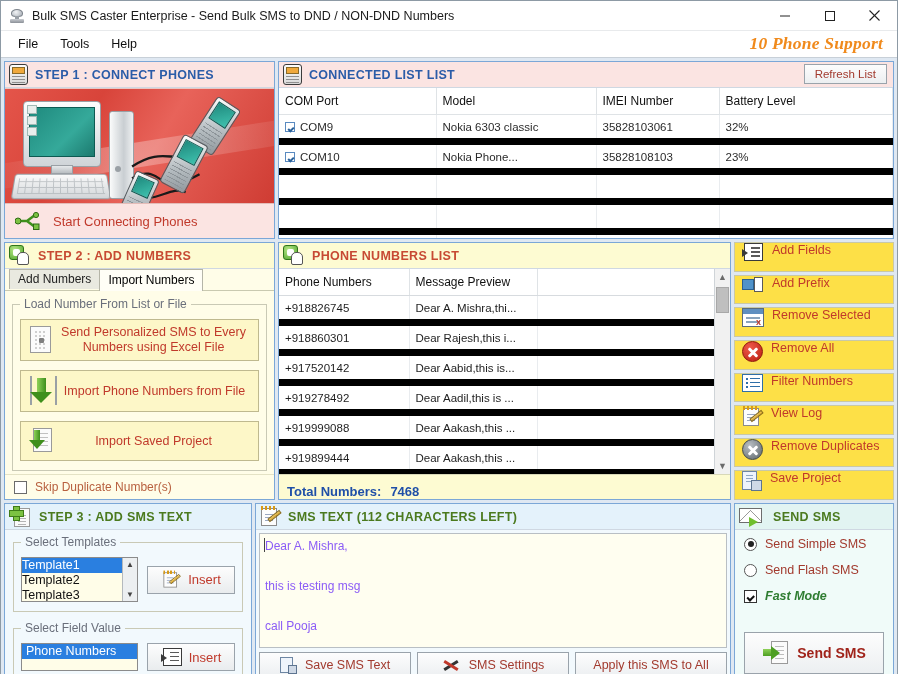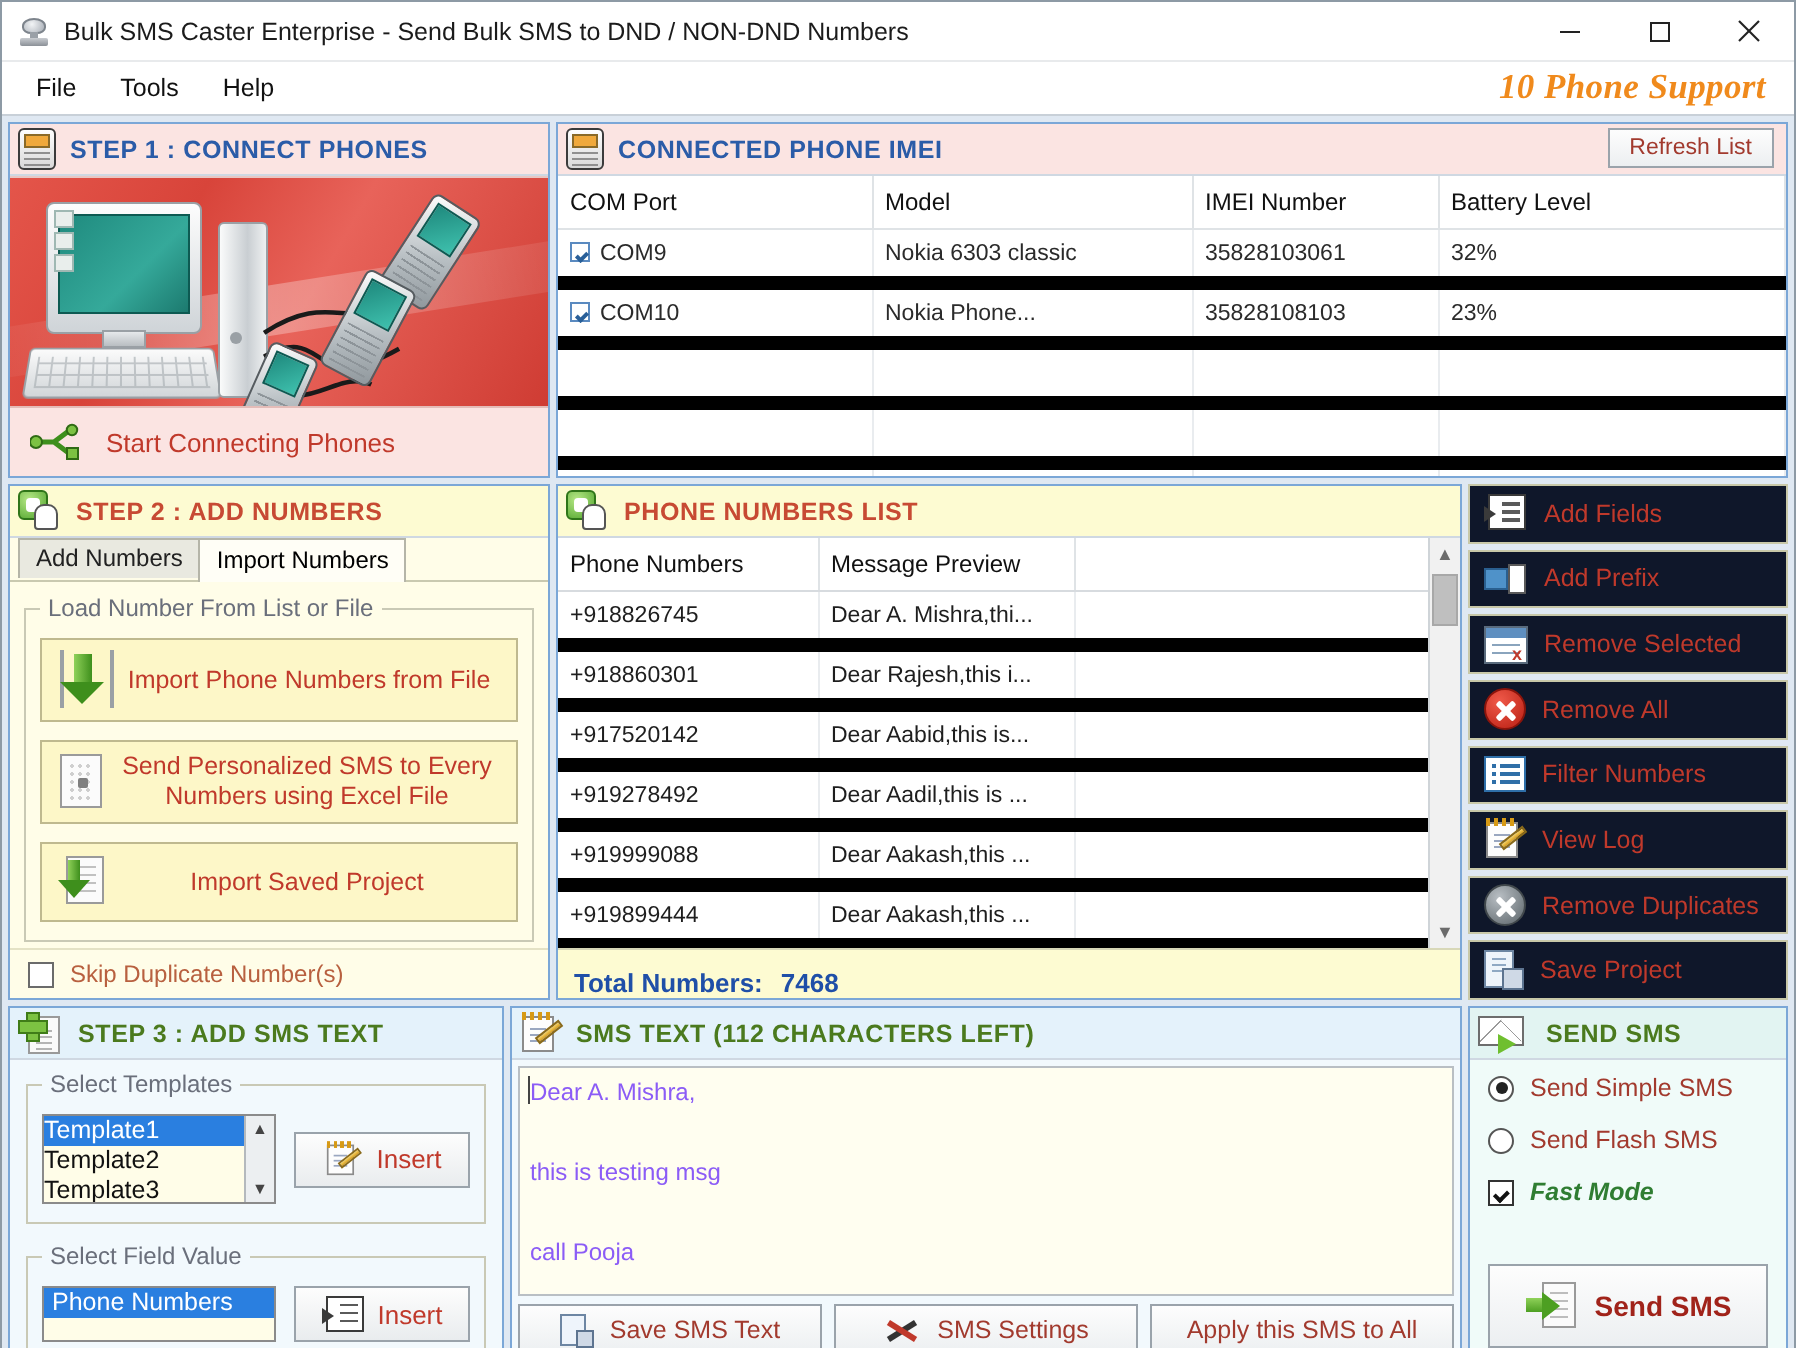--- a/index.html
+++ b/index.html
@@ -450,22 +450,22 @@
   .total-bar .t2 { font-weight:bold; font-size:13px; color:#1f4fa8; }
 
   
   .toolcol {
     width: 160px; flex: 0 0 160px;
     background:#dfe8f2;
     display:flex; flex-direction:column; gap:3px;
   }
   .toolbtn {
     flex:1 1 0; min-height:0;
-    background:#0f172a; border:1px solid #c8c8a8;
-    display:flex; align-items:center; padding-left:7px; gap:8px;
+    background:#fde047; border:1px solid #c8c8a8;
+    display:flex; align-items:flex-start; padding-left:7px; gap:8px;
     box-sizing:border-box; cursor:default;
   }
   .toolbtn .lbl { font-size:12.5px; color:#c0392b; }
 
   .ico-addfields{ width:22px;height:19px; }
   .ico-addfields .bx{
     position:absolute; left:2px; top:0; width:19px; height:18px;
     border:1.5px solid #3a3a3a; background:#fff; box-sizing:border-box;
   }
   .ico-addfields .bx:after{
@@ -765,21 +765,21 @@
         </div>
       </div>
 
       <div class="panel" style="flex:1 1 auto;">
         <div class="panel-head head-pink">
           <span class="ico ico-phone">
             <span class="body"></span>
               <span class="scr"></span>
               <span class="kp"></span>
           </span>
-          <span class="ttl">CONNECTED PHONE IMEI</span>
+          <span class="ttl">CONNECTED LIST LIST</span>
           <div class="btn-refresh">Refresh List</div>
         </div>
         <div class="grid">
           <table class="g">
             <colgroup>
                 <col style="width:157px">
                 <col style="width:160px">
                 <col style="width:123px">
                 <col>
               </colgroup>
@@ -846,32 +846,32 @@
           <span class="ttl">STEP 2 : ADD NUMBERS</span>
         </div>
         <div class="tabs">
           <div class="tab">Add Numbers</div>
           <div class="tab active">Import Numbers</div>
         </div>
         <div class="step2-body">
           <fieldset class="grp">
             <legend>Load Number From List or File</legend>
             <div class="bigbtn">
+              <span class="ico ico-excel">
+                  <span class="pg"></span>
+                </span>
+              <span class="lbl">Send Personalized SMS to Every Numbers using Excel File</span>
+            </div>
+            <div class="bigbtn">
               <span class="ico ico-dlarrow">
                 <span class="frame"></span>
                   <span class="shaft"></span>
                   <span class="head"></span>
               </span>
               <span class="lbl">Import Phone Numbers from File</span>
-            </div>
-            <div class="bigbtn">
-              <span class="ico ico-excel">
-                  <span class="pg"></span>
-                </span>
-              <span class="lbl">Send Personalized SMS to Every Numbers using Excel File</span>
             </div>
             <div class="bigbtn">
               <span class="ico ico-savedoc">
                 <span class="pg"></span>
                   <span class="shaft"></span>
                   <span class="head"></span>
               </span>
               <span class="lbl">Import Saved Project</span>
             </div>
           </fieldset>

